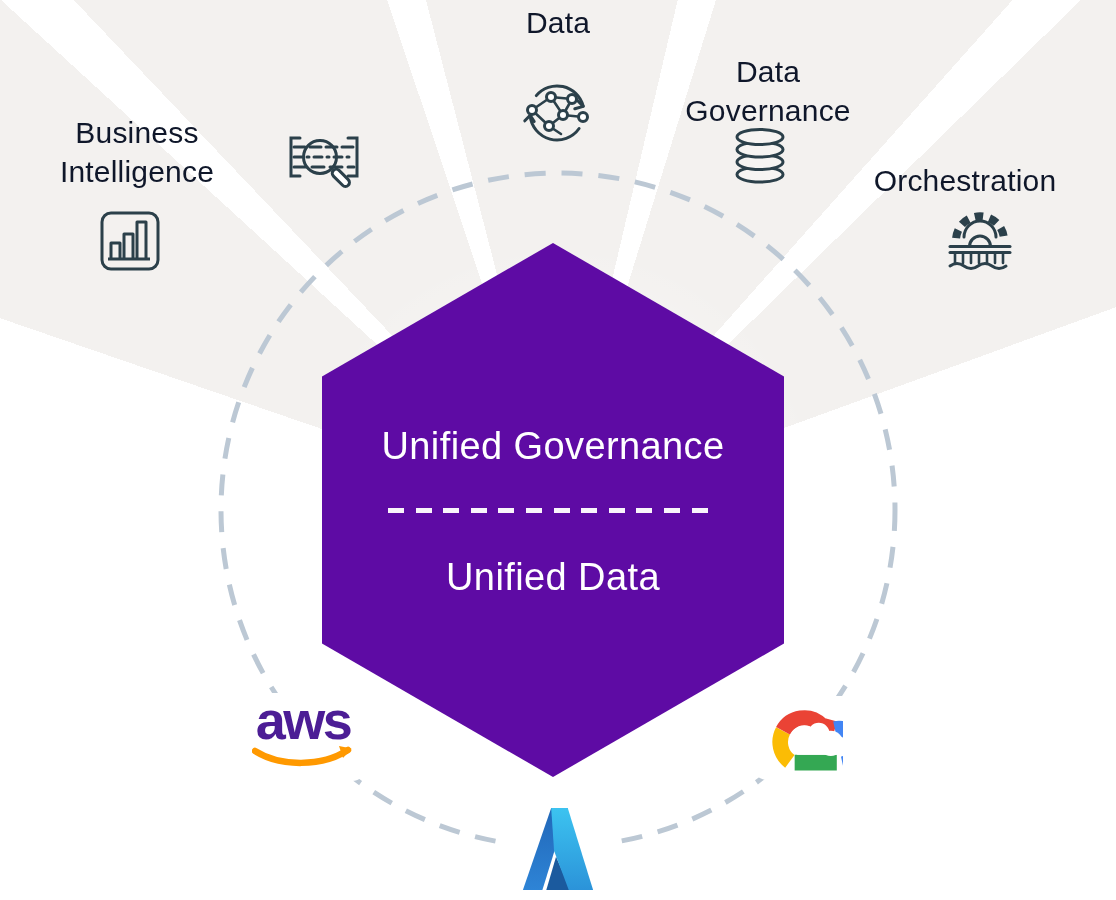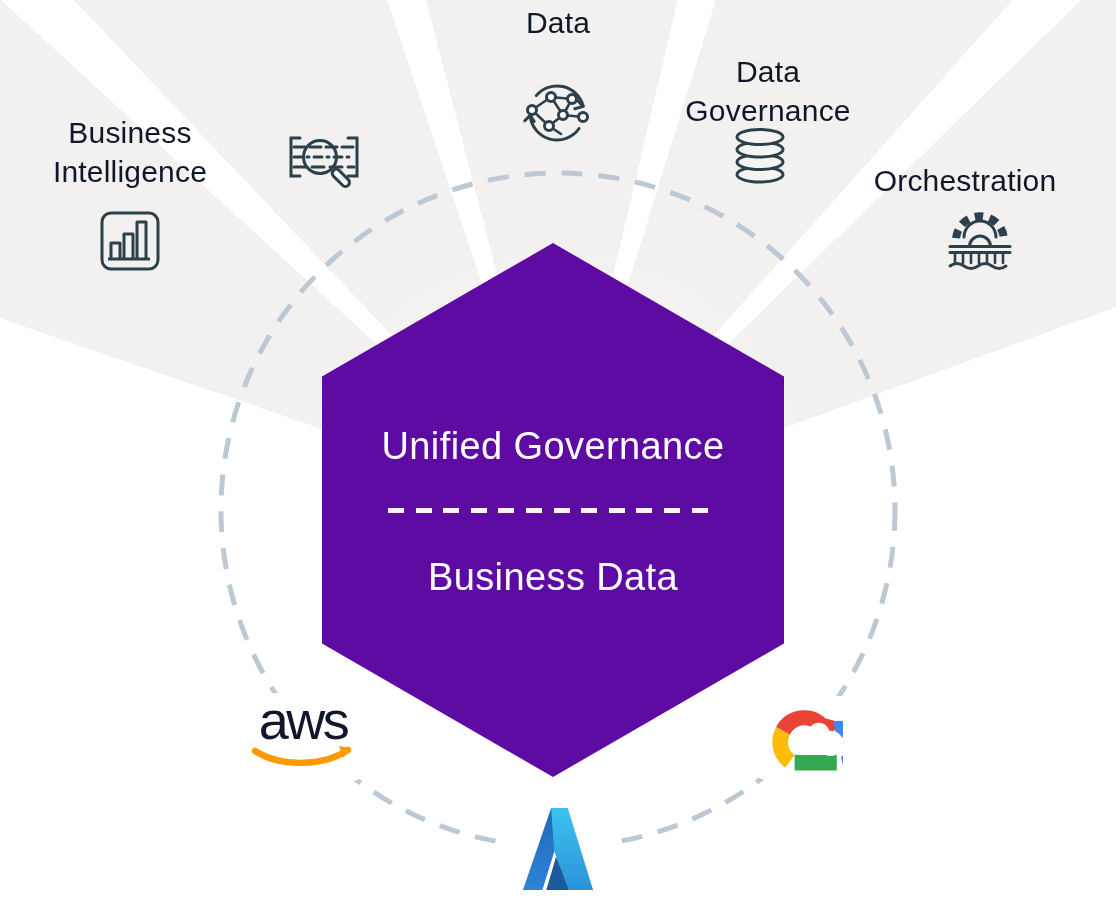--- a/index.html
+++ b/index.html
@@ -51,22 +51,22 @@
   .spoke-label{
     position:absolute;text-align:center;color:#0f172a;
     font-size:30px;line-height:39px;font-weight:500;letter-spacing:.2px;
   }
   .spoke-icon{position:absolute;}
   .spoke-icon svg{display:block;}
   .icon-stroke{stroke:#2B404A;stroke-width:3;fill:none;}
 
   .aws-logo{position:absolute;left:250px;top:698px;width:106px;text-align:center;}
   .aws-word{
-    font-size:54px;line-height:44px;font-weight:normal;letter-spacing:-2.5px;
-    color:#0f172a;font-family:"Liberation Sans", sans-serif;
+    font-size:54px;line-height:44px;font-weight:bold;letter-spacing:-2.5px;
+    color:#4c1d95;font-family:"Liberation Sans", sans-serif;
   }
   .aws-smile{margin-top:3px;}
   .gcp-logo{position:absolute;left:768px;top:706px;}
   .azure-logo{position:absolute;left:519px;top:808px;}
 </style>
 </head>
 <body>
 
 <div class="canvas">
 
@@ -76,24 +76,24 @@
     <circle cx="558" cy="510" r="337" fill="none" stroke="#BCC8D4" stroke-width="5" stroke-dasharray="21 16"></circle>
   </svg>
 
   <div class="logo-mask mask-aws"></div>
   <div class="logo-mask mask-gcp"></div>
   <div class="logo-mask mask-azure"></div>
 
   <div class="hexagon">
     <div class="hex-label hex-top">Unified Governance</div>
     <div class="hex-sep"></div>
-    <div class="hex-label hex-bottom">Business Data</div>
-  </div>
-
-  <div class="spoke-label" style="left:0px;top:113px;width:260px;">
+    <div class="hex-label hex-bottom">Unified Data</div>
+  </div>
+
+  <div class="spoke-label" style="left:0px;top:113px;width:260px;padding-left:7px;">
     <div>Business</div>
     <div>Intelligence</div>
   </div>
   <div class="spoke-icon" style="left:98px;top:209px;">
     <svg width="64" height="64" viewBox="0 0 64 64">
       <g class="icon-stroke" stroke-width="3.2" stroke-linejoin="round">
         <rect x="4" y="4" width="56" height="56" rx="9"></rect>
         <path d="M13 50 L13 34 L22 34 L22 50 M26 50 L26 25 L35 25 L35 50 M39 50 L39 13 L48 13 L48 50"></path>
         <path d="M10 50 H52"></path>
       </g>

